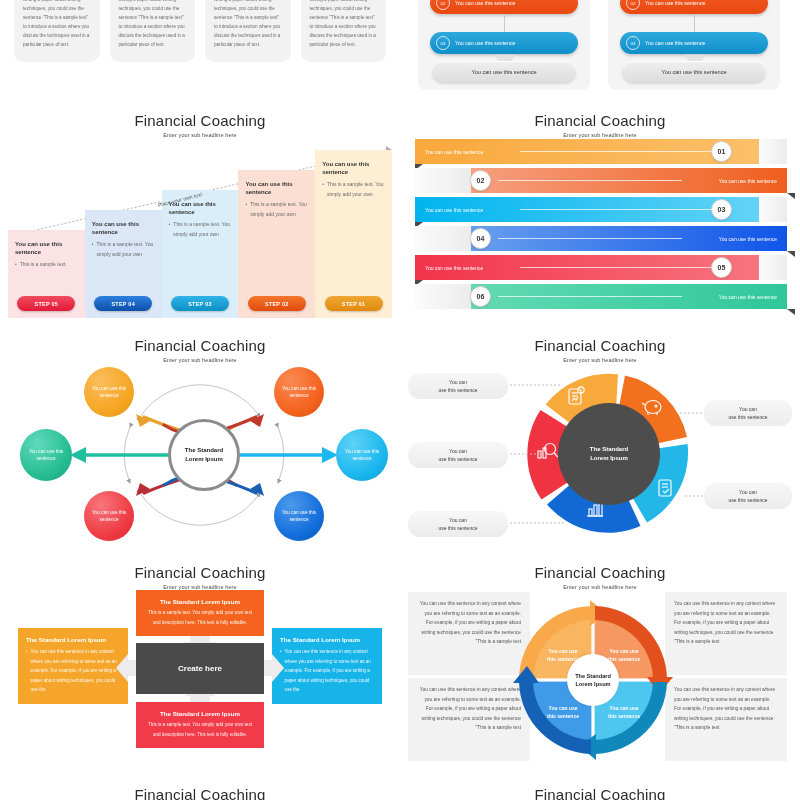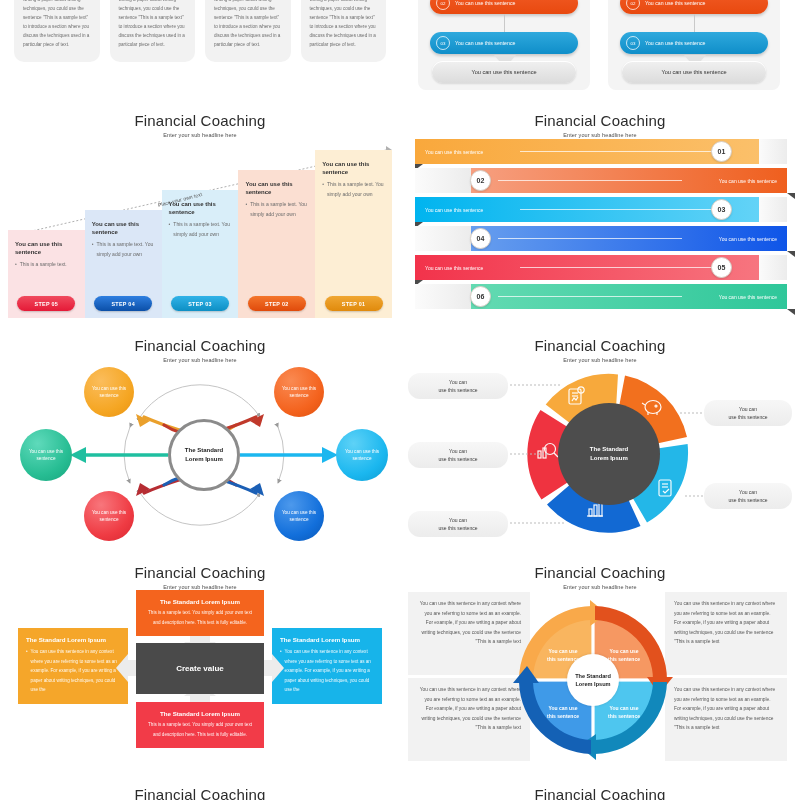--- a/index.html
+++ b/index.html
@@ -429,21 +429,21 @@
         <div class="cv-p" style="margin-top:2px">This is a sample text. You simply add your own text and description here. This text is fully editable.</div>
       </div>
 
       <svg width="400" height="180" viewBox="0 0 400 180" style="position:absolute;left:0;top:0;pointer-events:none;">
         <polygon points="190,46 210,46 210,52 216,52 200,64 184,52 190,52" fill="#ececec"></polygon>
         <polygon points="210,112 190,112 190,106 184,106 200,94 216,106 210,106" fill="#ececec"></polygon>
         <polygon points="128,70 128,64 116,78 128,92 128,86 136,86 136,70" fill="#ececec"></polygon>
         <polygon points="272,70 272,64 284,78 272,92 272,86 264,86 264,70" fill="#ececec"></polygon>
       </svg>
 
-      <div class="cv-center">Create value</div>
+      <div class="cv-center">Create here</div>
     </div>
   </div>
 
   <div class="slide" id="row3-right">
     <div class="slide-title" style="margin-top:12px">Financial Coaching</div>
     <div class="slide-sub">Enter your sub headline here</div>
     <div class="qp-area">
 
       <div class="qp-panel" style="left:8px;top:2px;width:122px;height:83px;">
         <p style="text-align:right">You can use this sentence in any context where you are referring to some text as an example. For example, if you are writing a paper about writing techniques, you could use the sentence "This is a sample text</p>

